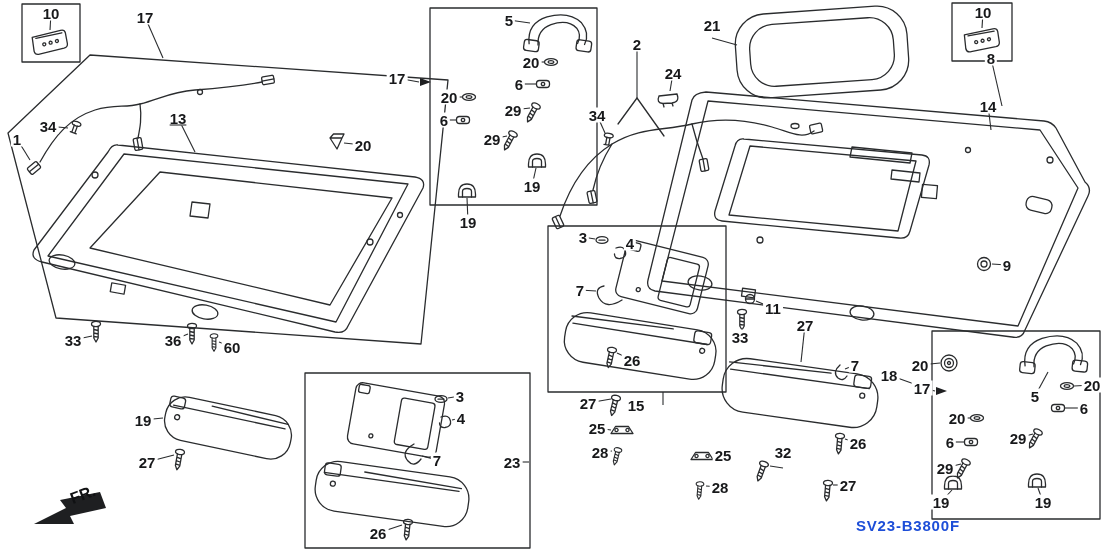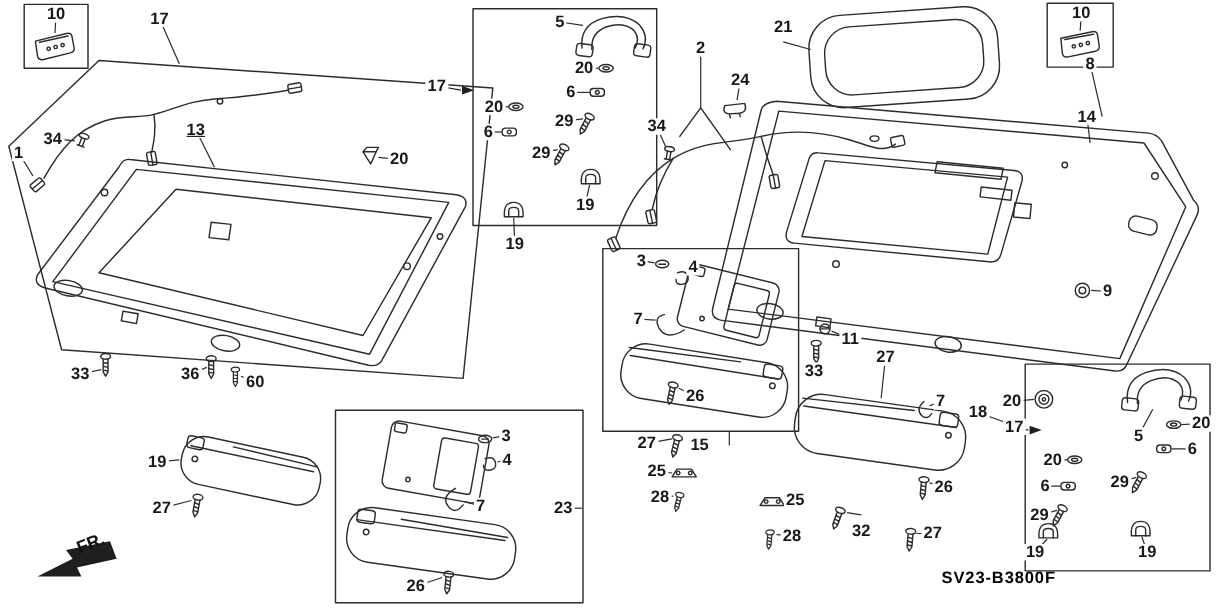--- a/index.html
+++ b/index.html
@@ -6,21 +6,21 @@
   .stage{position:relative;width:1108px;height:553px;background:#ffffff;overflow:hidden;
          font-family:"Liberation Sans",sans-serif;}
   svg.art{position:absolute;left:0;top:0;z-index:1;
           stroke:#2a2c2e;fill:none;stroke-width:1.3;stroke-linecap:round;stroke-linejoin:round;}
   svg.leaders{position:absolute;left:0;top:0;z-index:2;}
   svg.leaders line{stroke:#2a2c2e;stroke-width:1.1;}
   .callout{position:absolute;transform:translate(-50%,-50%);
            font:600 15px/1 "Liberation Sans",sans-serif;color:#17181a;
            background:#ffffff;padding:0 2px;z-index:3;white-space:nowrap;}
   .code{position:absolute;left:856px;top:518px;z-index:3;
-        font:700 15px/1 "Liberation Sans",sans-serif;letter-spacing:.8px;color:#000000;}
+        font:700 15px/1 "Liberation Sans",sans-serif;letter-spacing:.8px;color:#1d4ed8;}
   .fr{position:absolute;left:70px;top:487px;z-index:3;transform:rotate(-21deg);
       font:700 16px/1 "Liberation Sans",sans-serif;color:#101113;}
 </style>
 </head>
 <body>
 
 <div class="stage">
 
   <svg class="art" width="1108" height="553" viewBox="0 0 1108 553">
     <defs>
@@ -376,21 +376,21 @@
       <span class="callout" style="left: 988px; top: 106px;">14</span>
       <span class="callout" style="left: 1007px; top: 265px;">9</span>
       <span class="callout" style="left: 773px; top: 308px;">11</span>
       <span class="callout" style="left: 740px; top: 337px;">33</span>
       <span class="callout" style="left: 805px; top: 325px;">27</span>
       <span class="callout" style="left: 855px; top: 365px;">7</span>
       <span class="callout" style="left: 858px; top: 443px;">26</span>
       <span class="callout" style="left: 848px; top: 485px;">27</span>
       <span class="callout" style="left: 723px; top: 455px;">25</span>
       <span class="callout" style="left: 720px; top: 487px;">28</span>
-      <span class="callout" style="left: 783px; top: 483px; text-align: right;">32</span>
+      <span class="callout" style="left: 783px; top: 452px; text-align: right;">32</span>
       <span class="callout" style="left: 889px; top: 375px;">18</span>
       <span class="callout" style="left: 920px; top: 365px;">20</span>
       <span class="callout" style="left: 922px; top: 388px;">17</span>
       <span class="callout" style="left: 1035px; top: 396px;">5</span>
       <span class="callout" style="left: 1092px; top: 385px;">20</span>
       <span class="callout" style="left: 1084px; top: 408px;">6</span>
       <span class="callout" style="left: 957px; top: 418px;">20</span>
       <span class="callout" style="left: 950px; top: 442px;">6</span>
       <span class="callout" style="left: 1018px; top: 438px;">29</span>
       <span class="callout" style="left: 945px; top: 468px;">29</span>

